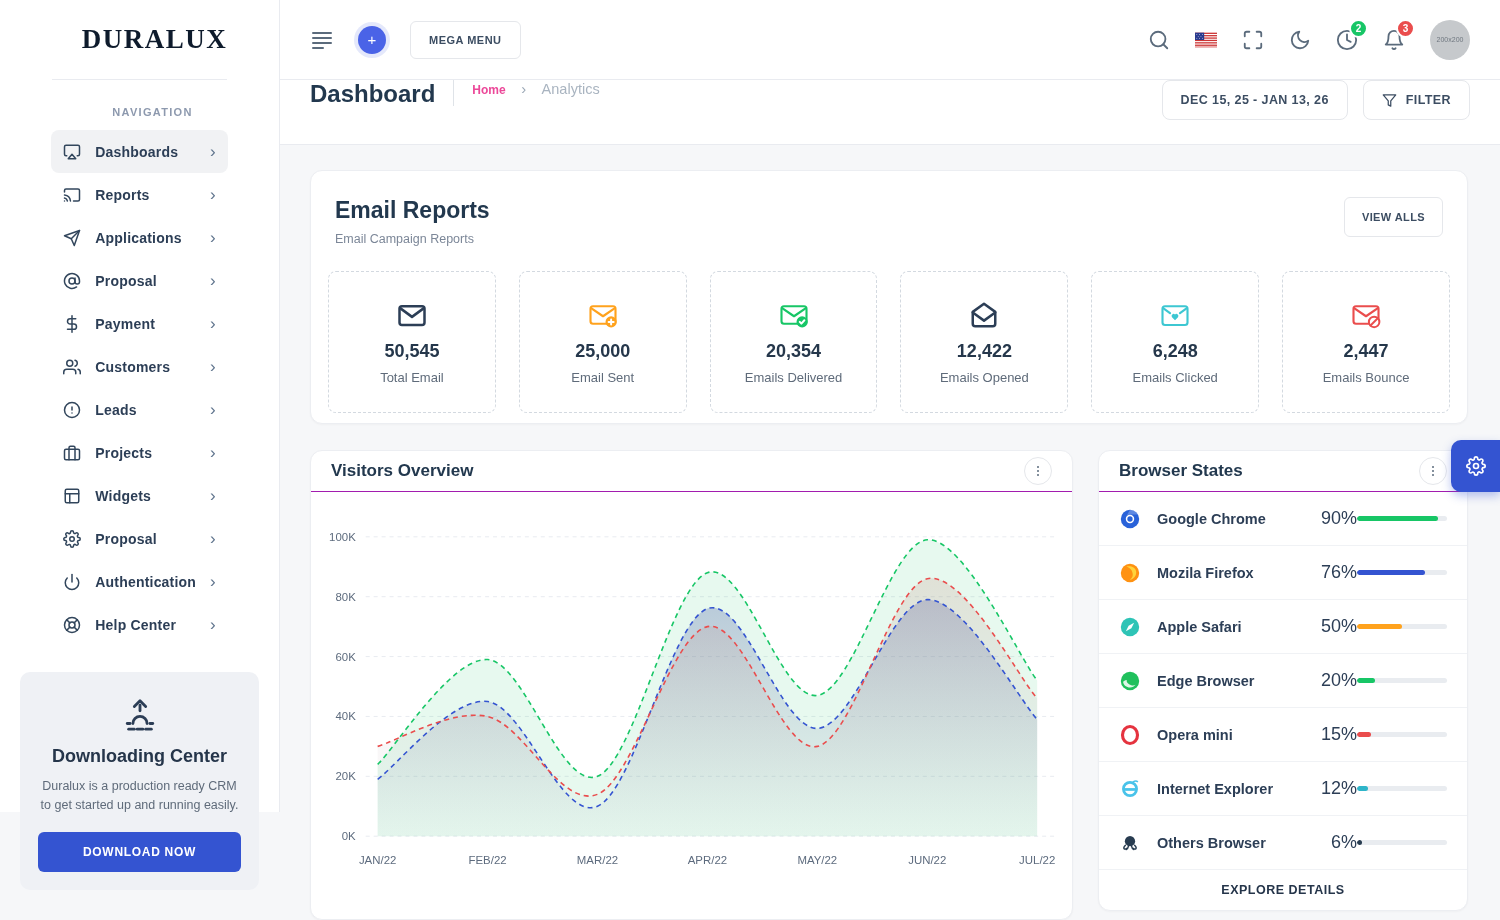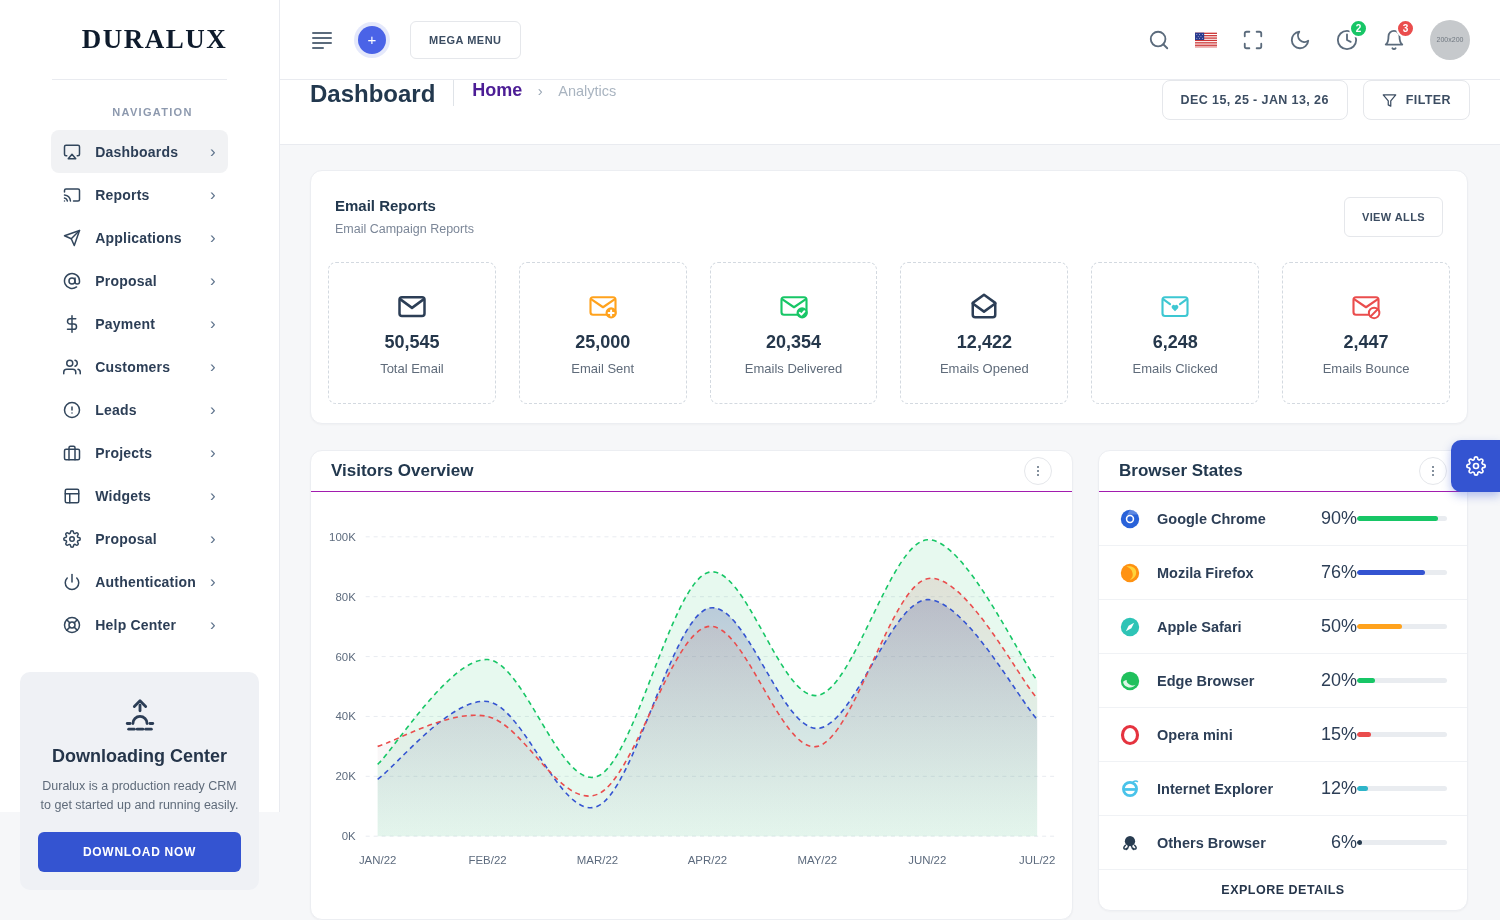--- a/index.html
+++ b/index.html
@@ -43,35 +43,35 @@
   .badge-wrap { position:relative; }
   .badge { position:absolute; top:-10px; right:-10px; min-width:19px; height:19px; border-radius:50%; font-size:10px; font-weight:700; color:#fff; display:flex; align-items:center; justify-content:center; border:2px solid #fff; }
   .badge.green { background:#17c666; }
   .badge.red { background:#ea4d4d; }
   .avatar { width:40px; height:40px; border-radius:50%; background:#c6c9cc; color:#707880; font-size:7px; display:flex; align-items:center; justify-content:center; cursor:pointer; flex:none; }
   .flag { width:24px; height:16px; border-radius:2px; overflow:hidden; }
 
   .page-head { height:65px; min-height:65px; background:#fff; border-bottom:1px solid #e9ebf0; display:flex; align-items:flex-start; padding:0 30px; }
   .page-title { font-size:24px; font-weight:800; color:#22384e; }
   .ph-divider { width:1px; height:26px; background:#dfe3e8; margin:0 18px; }
-  .crumb-home { font-size:18px; font-weight:700; color:#4c1d95; cursor:pointer; }
+  .crumb-home { font-size:12px; font-weight:700; color:#ec4899; cursor:pointer; }
   .crumb-sep { color:#9aa7b5; margin:0 11px; font-size:15px; }
   .crumb-current { font-size:14.5px; color:#a9b4c0; }
   .ph-right { margin-left:auto; display:flex; gap:15px; }
   .pill-btn { border:1px solid #e5e7eb; background:#fff; border-radius:8px; height:40px; padding:4px 18px; font-family:inherit; font-size:12.5px; font-weight:700; color:#3c4d62; letter-spacing:.4px; cursor:pointer; display:flex; align-items:center; gap:9px; }
   .pill-btn svg { width:15px; height:15px; }
 
   .content { padding:25px 32px 0 30px; display:flex; flex-direction:column; gap:26px; overflow:hidden; }
 
   .card { background:#fff; border:1px solid #eceef2; border-radius:12px; box-shadow:0 1px 2px rgba(16,24,40,.03); }
 
   
   .email-card { height:281px; }
   .email-head { display:flex; align-items:flex-start; padding:26px 24px 25px; }
-  .eh-title { font-size:15px; font-weight:800; color:#22384e; }
+  .eh-title { font-size:23px; font-weight:800; color:#22384e; }
   .eh-sub { font-size:12.5px; color:#7c8798; margin-top:8px; }
   .viewalls-btn { margin-left:auto; border:1px solid #e5e7eb; background:#fff; border-radius:6px; padding:13px 17px; font-family:inherit; font-size:11px; font-weight:700; color:#3c4d62; letter-spacing:.4px; cursor:pointer; }
   .stats-row { display:flex; gap:23px; padding:0 17px; }
   .stat { flex:1; border:1px dashed #d3d9e0; border-radius:8px; height:142px; display:flex; flex-direction:column; align-items:center; justify-content:center; }
   .stat-icon svg { width:32px; height:30px; }
   .stat-value { font-size:18px; font-weight:800; color:#25374b; margin-top:11px; }
   .stat-label { font-size:13px; color:#5f6b7a; margin-top:8px; }
 
   
   .row2 { display:flex; gap:25px; align-items:flex-start; }

